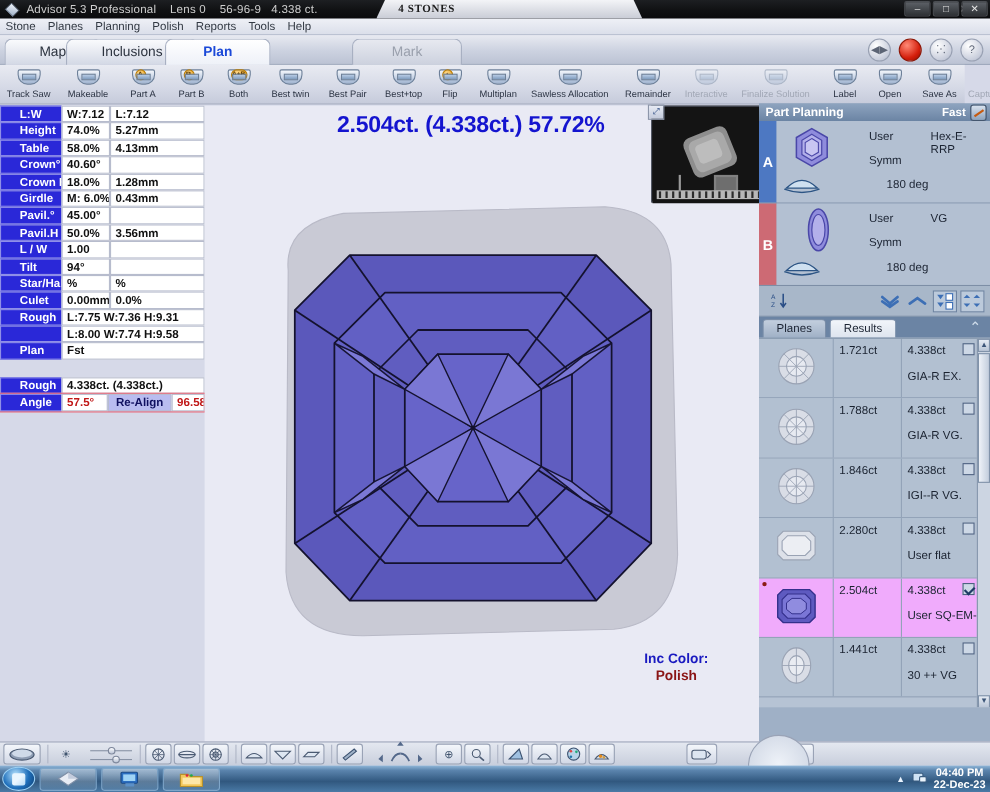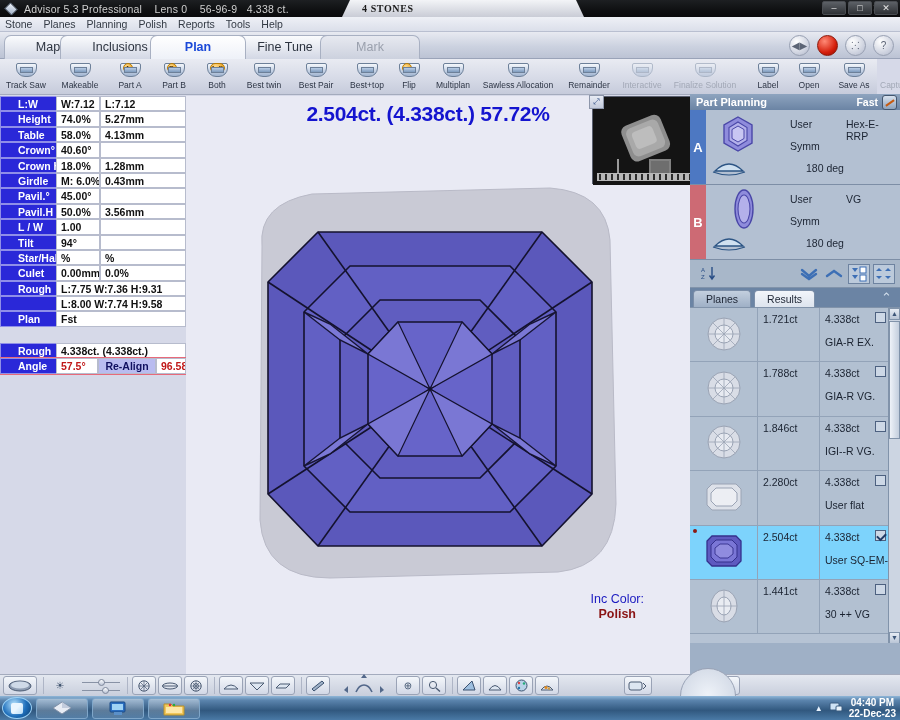--- a/index.html
+++ b/index.html
@@ -137,21 +137,21 @@
     background:#e9eaf4;
   }
   .headline {
     position:absolute; left:72px; top:6px; width:340px; text-align:center;
     font-size:21px; font-weight:bold; color:#1414cf; letter-spacing:-.3px;
     font-family:"Liberation Sans", sans-serif;
   }
   .inccolor {
     position:absolute; right:46px; bottom:52px; text-align:center; line-height:15px;
   }
-  .inccolor .l1 { font-size:12.5px; color:#1a1ac0; font-weight:normal;}
+  .inccolor .l1 { font-size:12.5px; color:#1a1ac0; font-weight:bold;}
   .inccolor .l2 { font-size:12.5px; color:#8a1414; font-weight:bold;}
   .gemwrap { position:absolute; left:34px; top:78px; width:420px; height:420px; }
 
   
   .thumb {
     position:absolute; left:592px; top:96px; width:106px; height:88px;
     background:#0f0f0f; border:1px solid #5a6070;
   }
   .thumb .expbtn2 {
     position:absolute; left:-4px; top:-2px; width:15px; height:14px;
@@ -196,21 +196,21 @@
   .rtab { height:17px; line-height:16px; padding:0 12px; font-size:10.5px;
      background:linear-gradient(180deg,#c3cfde,#9fb0c6); border:1px solid #7b8ea8;
      border-bottom:none; border-radius:4px 4px 0 0; color:#1c2433; margin-left:3px;}
   .rtab.sel { background:linear-gradient(180deg,#f2f5fa,#dde4ee); font-weight:normal; }
   .rtab-chev { position:absolute; right:8px; top:2px; color:#cfdcea; font-size:13px;}
 
   .reslist { height:336px; background:#b6c3d4; border-top:1px solid #8193aa;
      position:relative; overflow:hidden; }
   .resrow { display:flex; height:54.4px; border-bottom:1px solid #93a3b8;
      background:#b2c0d1; }
-  .resrow.sel { background:#7dd3fc; }
+  .resrow.sel { background:#f0abfc; }
   .rcell-ic { width:68px; border-right:1px solid #93a3b8; position:relative;
      display:flex; align-items:center; justify-content:center; }
   .rcell-ct { width:62px; border-right:1px solid #93a3b8; font-size:10.5px; color:#1a2230;
      padding:5px 0 0 5px; }
   .rcell-r { flex:1; font-size:10.5px; color:#1a2230; padding:5px 4px 0 5px; position:relative;}
   .rcell-r .sub { position:absolute; left:5px; top:28px; font-size:10.5px;}
   .chk { position:absolute; right:14px; top:4px; width:11px;height:11px;
     border:1px solid #4d6180; background:#cdd8e6;}
   .chk.on:after{content:"";position:absolute;left:1px;top:2px;width:7px;height:4px;
     border-left:2px solid #1f3a66;border-bottom:2px solid #1f3a66;transform:rotate(-45deg);}
@@ -294,21 +294,20 @@
     <span>Polish</span>
     <span>Reports</span>
     <span>Tools</span>
     <span>Help</span>
   </div>
 
   <div class="maintabs">
     <div class="mtab mt1">Map</div>
     <div class="mtab mt2">Inclusions</div>
     <div class="mtab mt3 sel">Plan</div>
-    <div class="mtab mt4">Fine Tune</div>
     <div class="mtab mt5 dim">Mark</div>
     <div class="rtbtns">
       <div class="rtbtn">◀▶</div>
       <div class="rtbtn red"></div>
       <div class="rtbtn">⁙</div>
       <div class="rtbtn">?</div>
     </div>
   </div>
 
   <div class="icontb" id="icontb">

